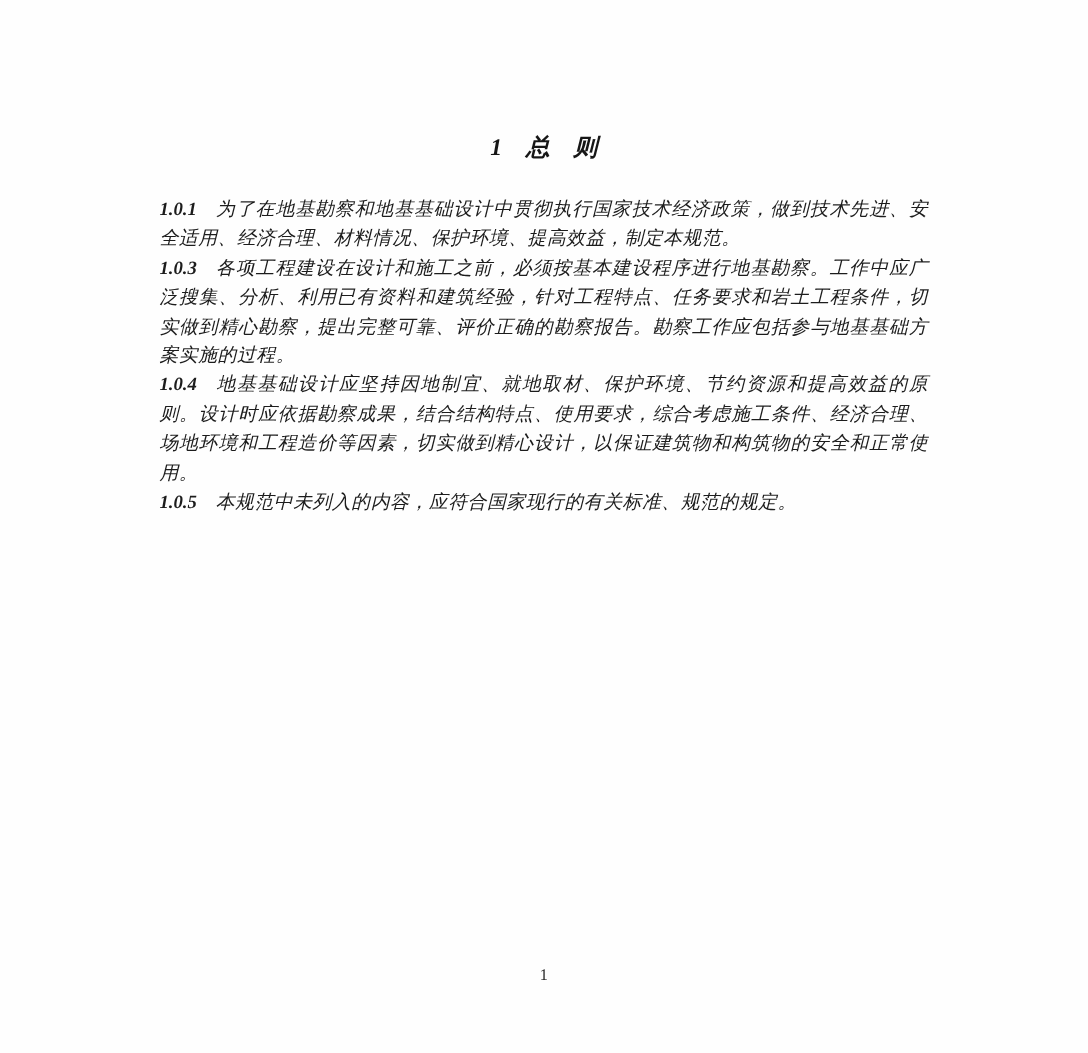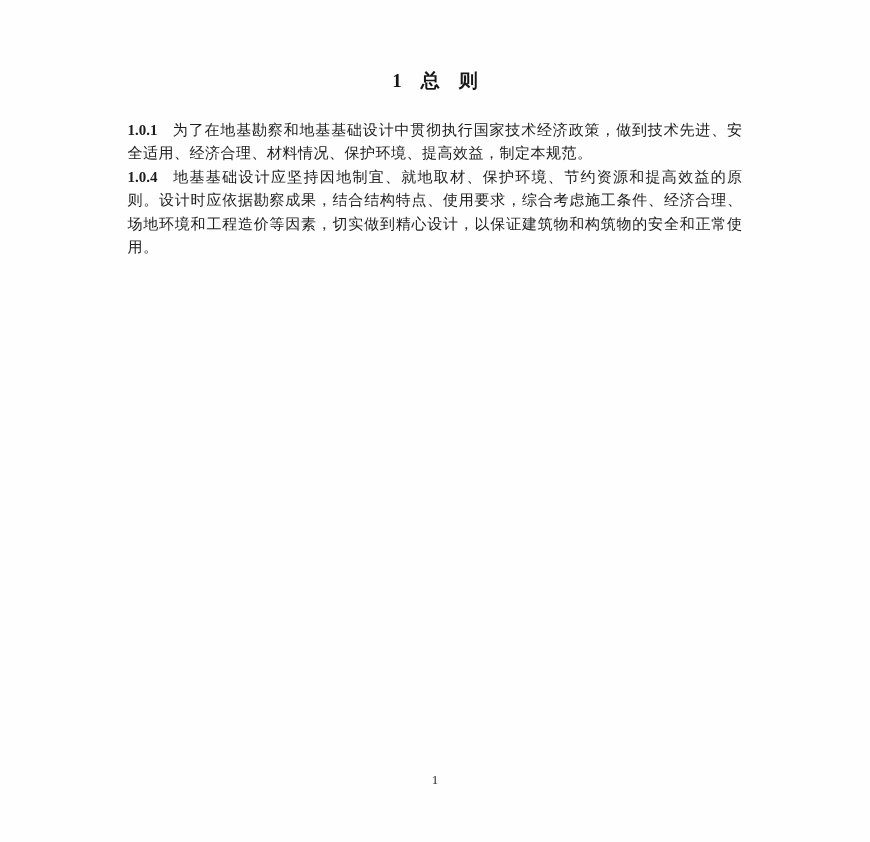--- a/index.html
+++ b/index.html
@@ -11,22 +11,23 @@
     width: 870px;
     height: 842px;
     position: relative;
     overflow: hidden;
     font-family: "Liberation Serif", "DejaVu Serif", serif;
     color: #1c1c1c;
   }
   .page {
     width: 615px;
     margin: 0 auto;
-    padding-top: 70px;
+    padding-top: 108px;
     position: relative;
+    font-style: italic;
   }
   .chapter-title {
     font-size: 19px;
     font-weight: bold;
     text-align: center;
     line-height: 22px;
     margin: 0 0 27px 0;
     color: #161616;
   }
   .clauses p.clause {
@@ -59,19 +60,25 @@
 
 <div class="page">
 
   <h1 class="chapter-title">1　总　则</h1>
 
   <div class="clauses">
     <p class="clause">
       <span class="clause-number">1.0.1</span><span>为了在地基勘察和地基基础设计中贯彻执行国家技术经济政策，做到技术先进、安全适用、经济合理、材料情况、保护环境、提高效益，制定本规范。</span>
     </p>
     <p class="clause">
+      <span class="clause-number">1.0.3</span><span>各项工程建设在设计和施工之前，必须按基本建设程序进行地基勘察。工作中应广泛搜集、分析、利用已有资料和建筑经验，针对工程特点、任务要求和岩土工程条件，切实做到精心勘察，提出完整可靠、评价正确的勘察报告。勘察工作应包括参与地基基础方案实施的过程。</span>
+    </p>
+    <p class="clause">
       <span class="clause-number">1.0.4</span><span>地基基础设计应坚持因地制宜、就地取材、保护环境、节约资源和提高效益的原则。设计时应依据勘察成果，结合结构特点、使用要求，综合考虑施工条件、经济合理、场地环境和工程造价等因素，切实做到精心设计，以保证建筑物和构筑物的安全和正常使用。</span>
+    </p>
+    <p class="clause">
+      <span class="clause-number">1.0.5</span><span>本规范中未列入的内容，应符合国家现行的有关标准、规范的规定。</span>
     </p>
   </div>
 
 </div>
 
 <div class="page-footer">1</div>
 
 </body></html>

